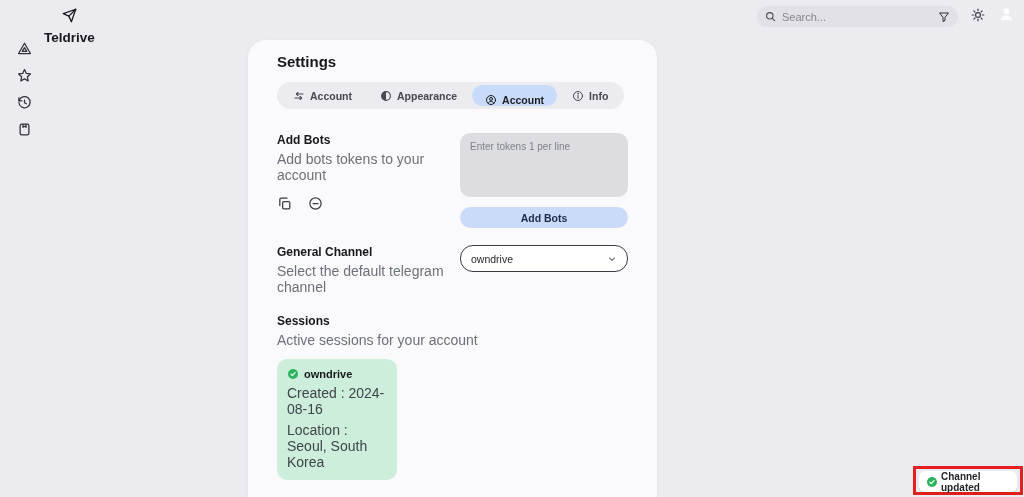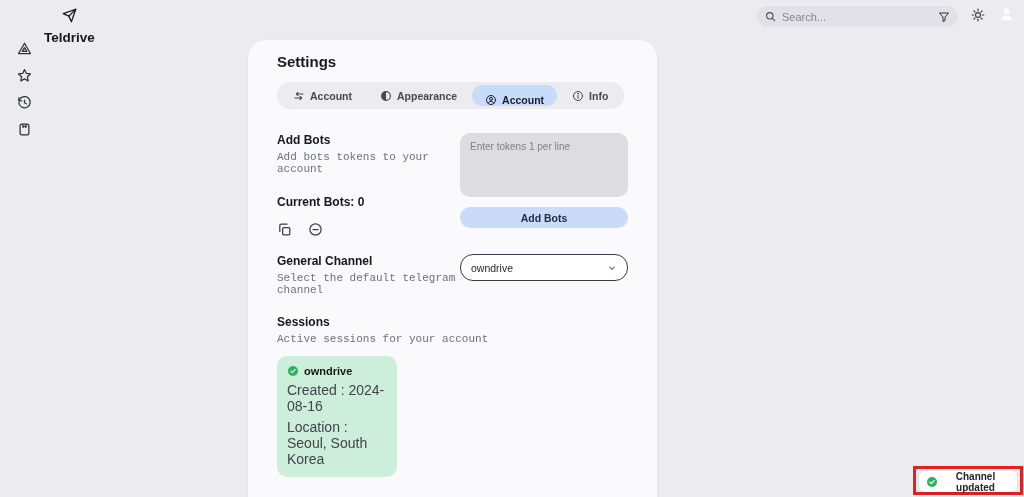--- a/index.html
+++ b/index.html
@@ -62,21 +62,21 @@
     font-size:10.5px; font-weight:700; color:#45484e;
     font-family:"Liberation Sans","DejaVu Sans",sans-serif;
   }
   .tab.active { background:#c8dbfa; color:#1c1e23;align-items:flex-end; }
   .tab svg { width:12px; height:12px; }
 
   .row { display:flex; margin-top:24px; }
   .row-left { width:183px; }
   .row-right { width:168px; }
   .sec-label { font-size:12px; font-weight:700; color:#17181c; }
-  .sec-desc { margin-top:4px; font-size:11px; color:#6c7077;font-family:Liberation Mono, monospace; }
+  .sec-desc { margin-top:4px; font-size:14px; color:#6c7077; }
 
   .current-bots { margin-top:20px; font-size:12px; font-weight:700; color:#17181c; }
   .bot-actions { margin-top:13px; display:flex; gap:16px; color:#26282c; }
   .bot-actions .icon-btn { width:15px; height:15px; }
 
   .tokens-area {
     width:100%; height:64px; background:#dcdce1; border:none; outline:none;
     border-radius:10px; padding:8px 10px; resize:none;
     font-size:10px; color:#3a3d42;
     font-family:"Liberation Sans","DejaVu Sans",sans-serif;
@@ -112,21 +112,20 @@
   .toast-annotation {
     position:absolute; left:913px; top:466px; width:110px; height:29px;
     border:3px solid #e3201f;
   }
   .toast {
     position:absolute; left:3px; top:2px; width:98px; height:21px;
     background:#ffffff; border-radius:6px;
     display:flex; align-items:center; gap:3px; padding:4px 7px;
     font-size:10px; font-weight:700; color:#232529;
     box-shadow:0 1px 3px rgba(0,0,0,.08);
-    text-align:center;
   }
 </style>
 </head>
 <body>
 
 <div class="logo">
   <span>
     <svg width="15" height="15" viewBox="0 0 24 24" fill="none" stroke="#17181c" stroke-width="2" stroke-linecap="round" stroke-linejoin="round">
         <path d="M22 2L11 13"></path>
         <path d="M22 2L15 22l-4-9-9-4 20-7z"></path>
@@ -244,21 +243,20 @@
       </span>
       <span>Info</span>
     </button>
   </div>
 
   
   <div class="row">
     <div class="row-left">
       <div class="sec-label">Add Bots</div>
       <div class="sec-desc">Add bots tokens to your account</div>
-      <div class="current-bots">Current Bots: 0</div>
       <div class="bot-actions">
         <button class="icon-btn">
           <svg width="15" height="15" viewBox="0 0 24 24" fill="none" stroke="currentColor" stroke-width="2" stroke-linecap="round" stroke-linejoin="round">
               <rect x="9" y="9" width="11.5" height="11.5" rx="2"></rect>
               <path d="M4.5 15V5.5a2 2 0 0 1 2-2H16"></path>
             </svg>
         </button>
         <button class="icon-btn">
           <svg width="15" height="15" viewBox="0 0 24 24" fill="none" stroke="currentColor" stroke-width="2" stroke-linecap="round">
               <circle cx="12" cy="12" r="9"></circle>

